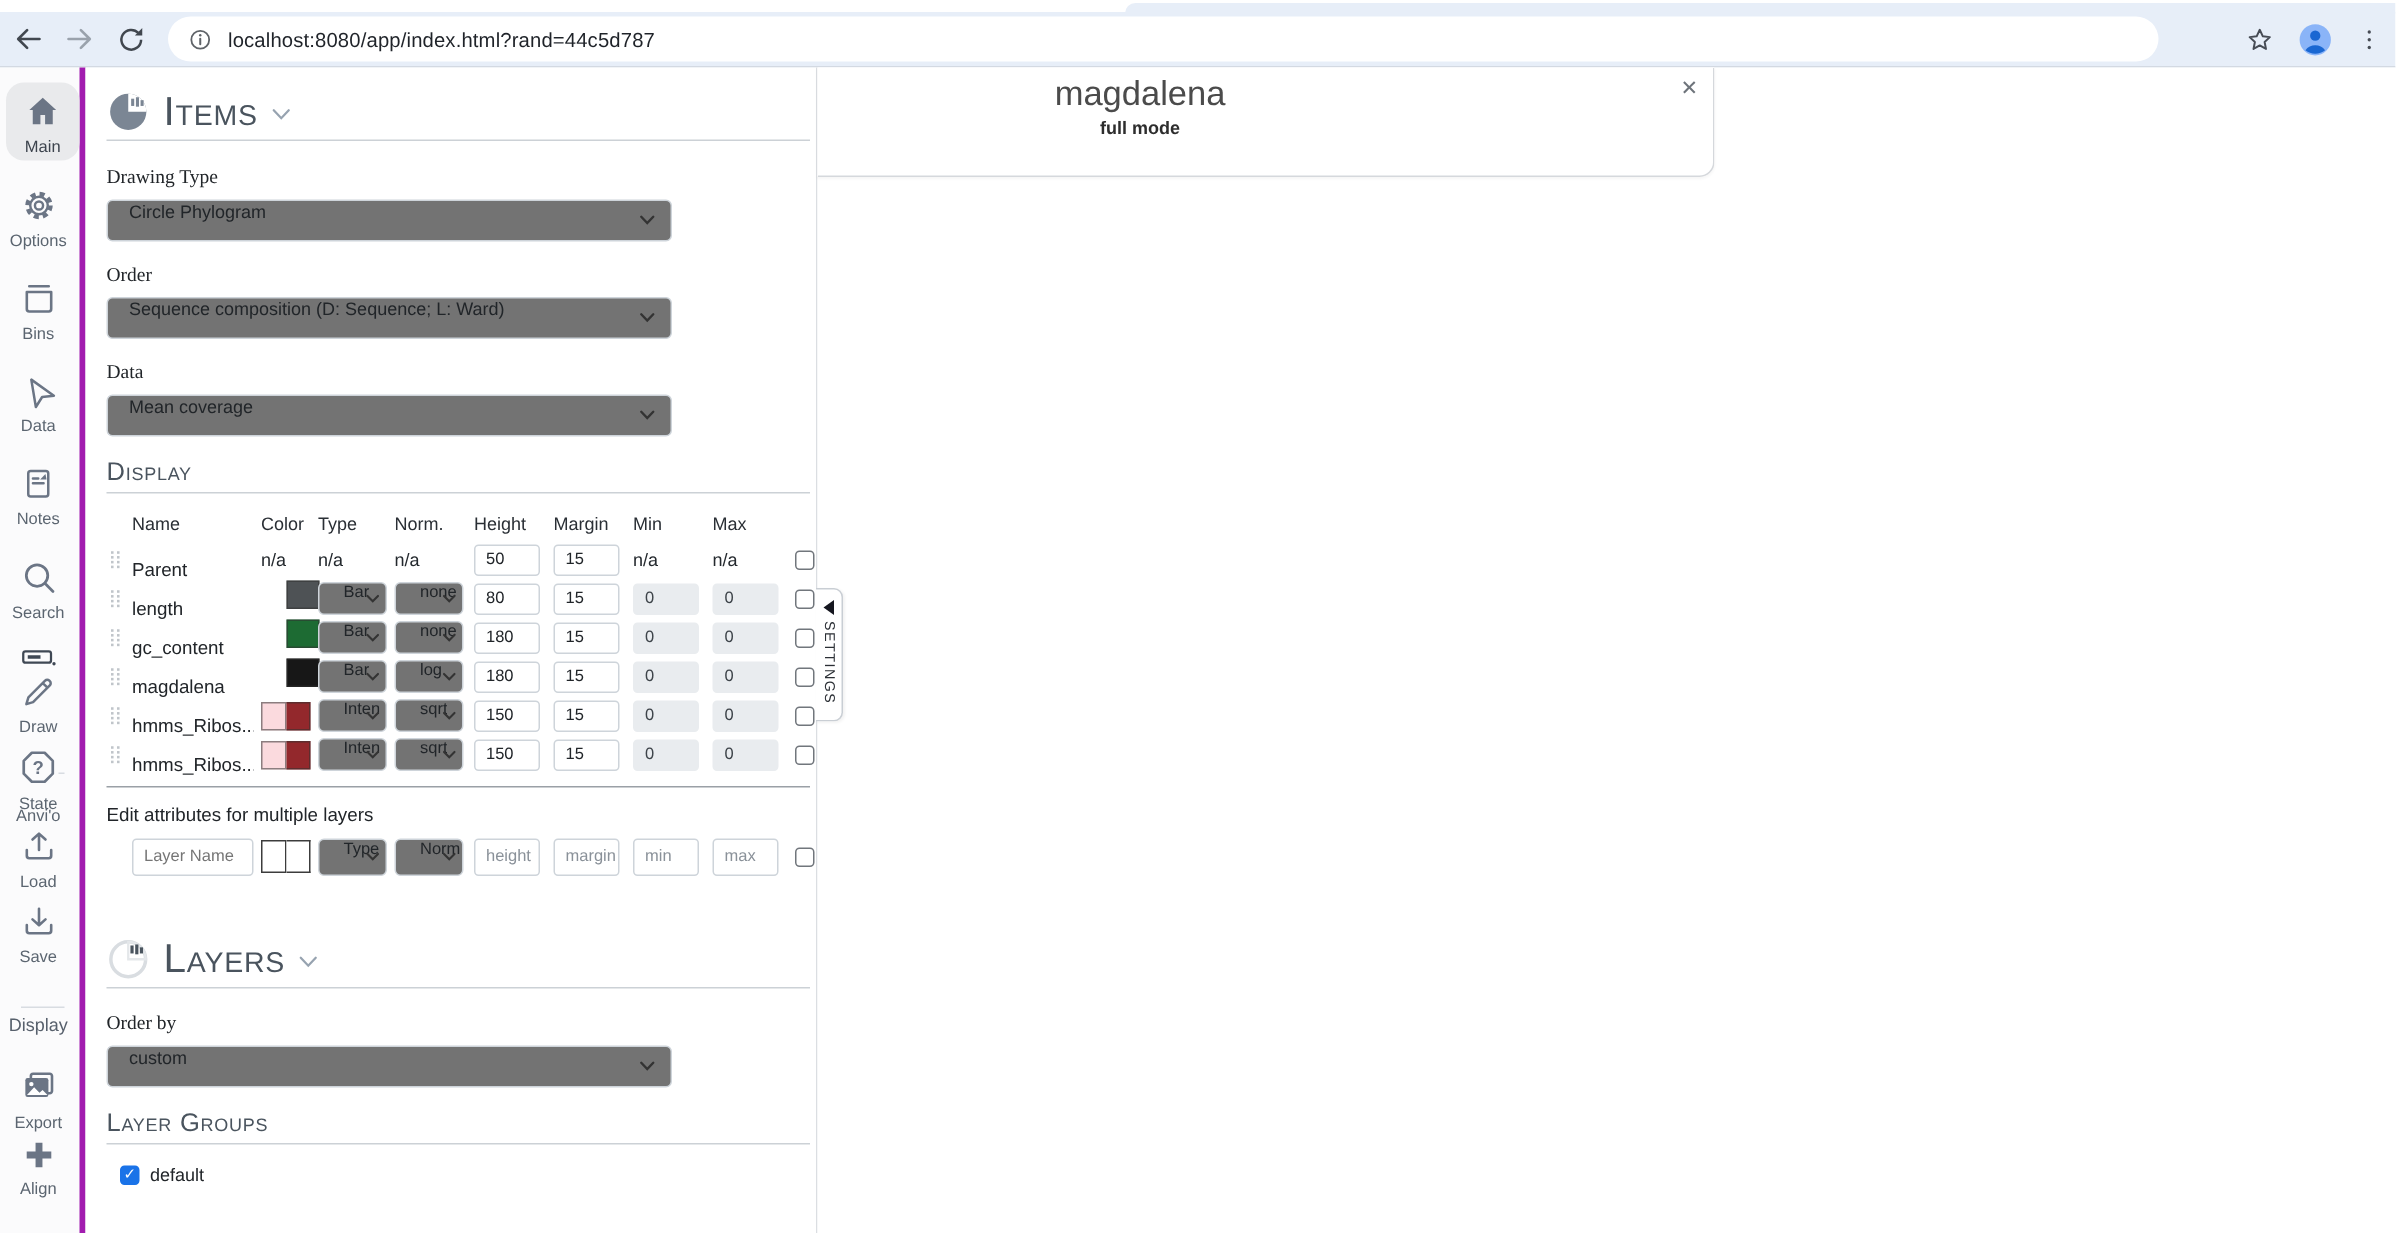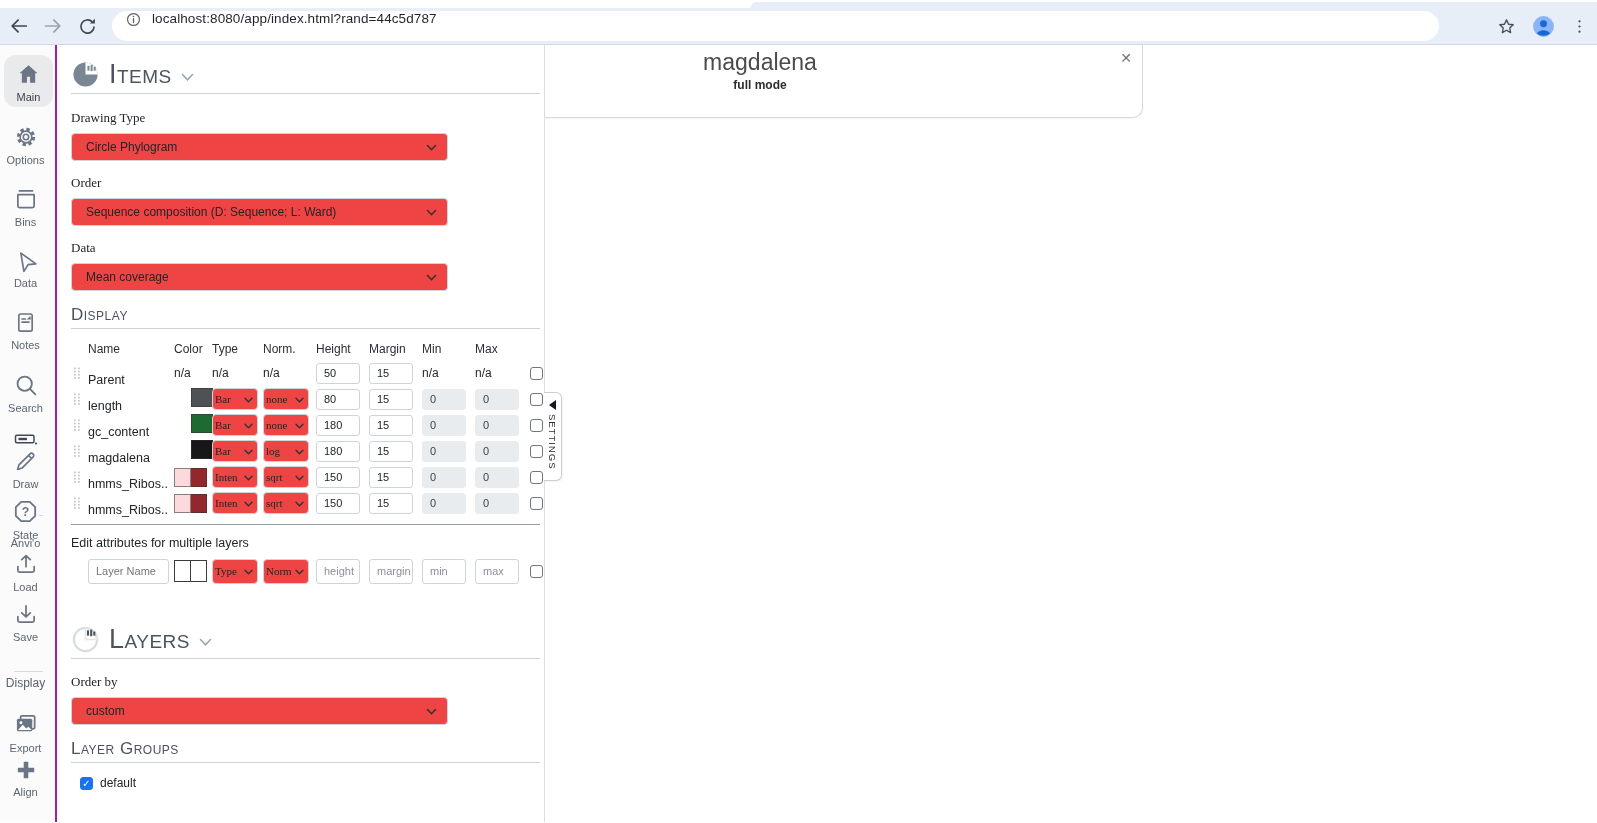--- a/index.html
+++ b/index.html
@@ -8,30 +8,30 @@
 
   
   .tabstrip { height:8px; background:#fff; position:relative; }
   .tab-curve { position:absolute; left:750px; right:0; top:2px; bottom:-1px;
                background:#e7eef8; border-top-left-radius:9px; }
   .toolbar { height:37px; background:#e7eef8; border-bottom:1px solid #d3d9e2;
              display:flex; align-items:center; position:relative; }
   .nav-btn { width:30px; height:30px; display:flex; align-items:center; justify-content:center;
              margin-left:4px; border-radius:50%; cursor:pointer; }
   .url-pill { position:absolute; left:112px; top:3px; width:1327px; height:30px;
-              background:#fff; border-radius:15px; display:flex; }
+              background:#fff; border-radius:15px; display:flex; align-items:center; }
   .url-pill .info { margin-left:13px; display:flex; }
   .url-text { margin-left:10px; font-size:13.5px; color:#1f2329; letter-spacing:.1px; }
   .tb-right { position:absolute; right:8px; top:0; height:37px; display:flex; align-items:center; gap:14px; }
 
   
   .content { display:flex; height:777px; }
 
   
-  .sidebar { width:57px; position:relative; background:#fbfbfc; border-right:2px solid #a21caf; flex:0 0 57px; }
+  .sidebar { width:57px; position:relative; background:#fbfbfc; border-right:4px solid #a21caf; flex:0 0 57px; }
   .sb-item { position:absolute; left:0; width:51px; text-align:center; cursor:pointer; }
   .sb-item.active { left:4px; width:49px; background:#e9eaec; border-radius:12px; padding-top:7px; height:52px; }
   .sb-ic { display:inline-flex; }
   .sb-lb { font-size:11px; color:#5b6570; margin-top:1px; line-height:11px; }
   .sb-item.active .sb-lb { color:#3c434d; }
   .sb-lb2 { font-size:11px; color:#5b6570; line-height:9px; margin-top:-2px; }
   .sb-div { position:absolute; left:14px; width:29px; border-top:1px solid #d8dce1; }
   .sb-text-only { font-size:12px; color:#57606c; }
   .state-ic { background:#fbfbfc; display:inline-flex; }
 
@@ -50,26 +50,26 @@
 
   .sect-head { display:flex; align-items:center; gap:9px; padding-bottom:4px;
                border-bottom:1px solid #ccd1d6; margin-right:4px; }
   .sect-title { font-variant:small-caps; font-size:27px; color:#4a545e; letter-spacing:.5px; line-height:30px; }
   .head-chev { margin-top:6px; }
   .sub-head { font-variant:small-caps; font-size:17px; color:#4a545e; letter-spacing:.5px;
               padding-bottom:3px; border-bottom:1px solid #ccd1d6; margin:15px 4px 0 0; }
 
   .field { margin-top:16px; }
   .field .flabel { font-size:13px; color:#212529; margin-bottom:7px;font-family:Liberation Serif, serif; }
-  .sel { position:relative; border:1px solid #ced4da; border-radius:4px; background:#ef4444;
-         display:flex; align-items:center; cursor:pointer; }
+  .sel { position:relative; border:1px solid #ced4da; border-radius:4px; background:#737373;
+         display:flex; align-items:flex-start; cursor:pointer; }
   .sel-t { font-size:12px; color:#212529; white-space:nowrap; overflow:hidden; }
   .sel .chev { position:absolute; right:10px; top:50%; transform:translateY(-50%); }
   .sel.big { width:377px; height:28px; padding-left:14px; margin-bottom:14px; }
-  .sel.small { width:46px; height:22px; padding-left:2px;font-family:Liberation Serif, serif; }
+  .sel.small { width:46px; height:22px; padding-left:16px; }
   .sel.small .sel-t { font-size:11px; }
   .sel.small .chev { right:4px; }
 
   
   .grid-row { display:grid; grid-template-columns:12px 81px 33px 46px 48px 48px 48px 48px 50px 15px;
               column-gap:5px; align-items:center; height:26px; }
   .grid-head { height:22px; margin-top:9px; font-size:12px; color:#2a2f35; }
   .cell { font-size:12.5px; color:#212529; white-space:nowrap; overflow:hidden;margin-top:14px; }
   .na { font-size:12px; color:#24292e; }
   .handle { display:flex; cursor:grab; padding-left:2px; }

